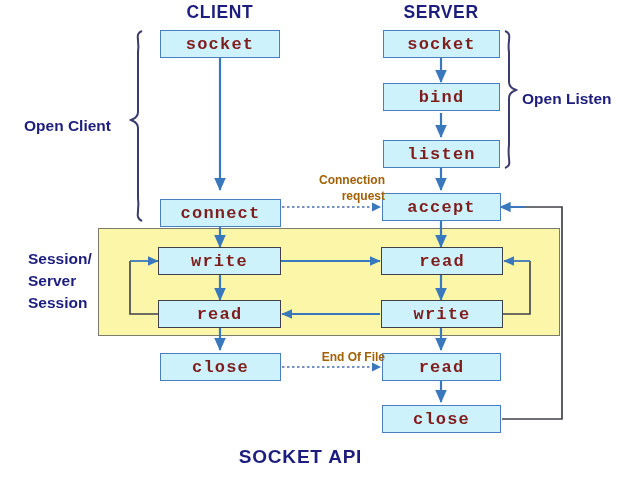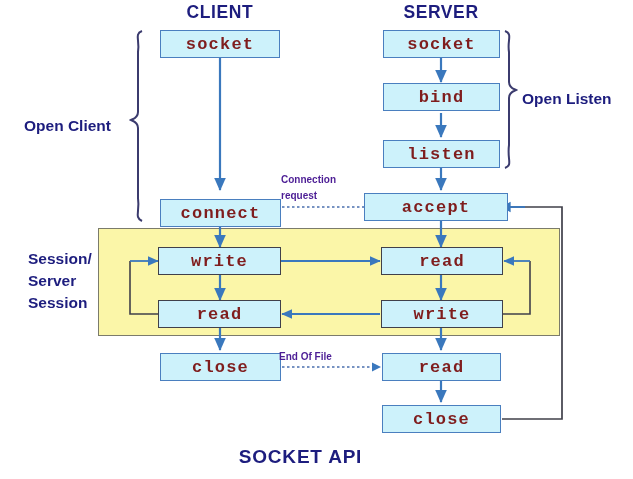--- a/index.html
+++ b/index.html
@@ -59,25 +59,25 @@
   }
   .brace-label {
     position: absolute;
     font-size: 15.5px;
     font-weight: bold;
     color: #1d1d7e;
     line-height: 18px;
   }
   .edge-label {
     position: absolute;
-    font-size: 10px;
-    font-weight: bold;
-    color: #4c1d95;
+    font-size: 12px;
+    font-weight: bold;
+    color: #a16207;
     line-height: 16px;
-    text-align: left;
+    text-align: right;
   }
   .footer-title {
     position: absolute;
     font-size: 19px;
     font-weight: bold;
     letter-spacing: 0.8px;
     color: #1d1d7e;
     text-align: center;
     width: 601px;
     left: 0;
@@ -180,21 +180,21 @@
 
   <div class="node" style="left:160px; top:30px; width:120px; height:28px;">socket</div>
   <div class="node" style="left:160px; top:199px; width:121px; height:28px;">connect</div>
   <div class="node dark-border" style="left:158px; top:247px; width:123px; height:28px;">write</div>
   <div class="node dark-border" style="left:158px; top:300px; width:123px; height:28px;">read</div>
   <div class="node" style="left:160px; top:353px; width:121px; height:28px;">close</div>
 
   <div class="node" style="left:383px; top:30px; width:117px; height:28px;">socket</div>
   <div class="node" style="left:383px; top:83px; width:117px; height:28px;">bind</div>
   <div class="node" style="left:383px; top:140px; width:117px; height:28px;">listen</div>
-  <div class="node" style="left:364px; top:193px; width:144px; height:28px;">accept</div>
+  <div class="node" style="left:382px; top:193px; width:119px; height:28px;">accept</div>
   <div class="node dark-border" style="left:381px; top:247px; width:122px; height:28px;">read</div>
   <div class="node dark-border" style="left:381px; top:300px; width:122px; height:28px;">write</div>
   <div class="node" style="left:382px; top:353px; width:119px; height:28px;">read</div>
   <div class="node" style="left:382px; top:405px; width:119px; height:28px;">close</div>
 
   <div class="edge-label" style="left:281px; top:172px; width:104px;">Connection</div>
   <div class="edge-label" style="left:281px; top:188px; width:104px;">request</div>
   <div class="edge-label" style="left:279px; top:349px; width:106px;">End Of File</div>
 
   <div class="footer-title" style="top:446px;">SOCKET API</div>

